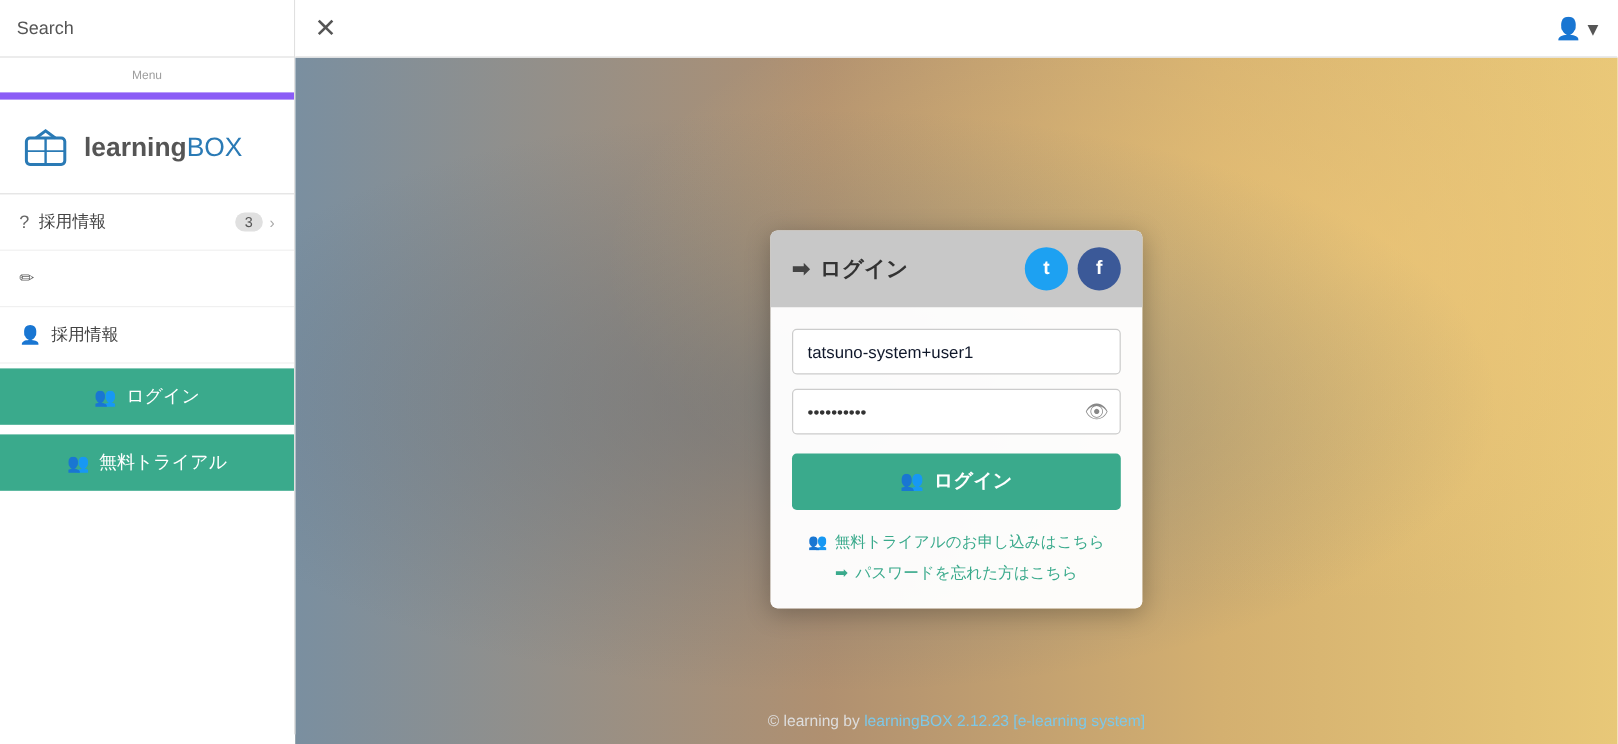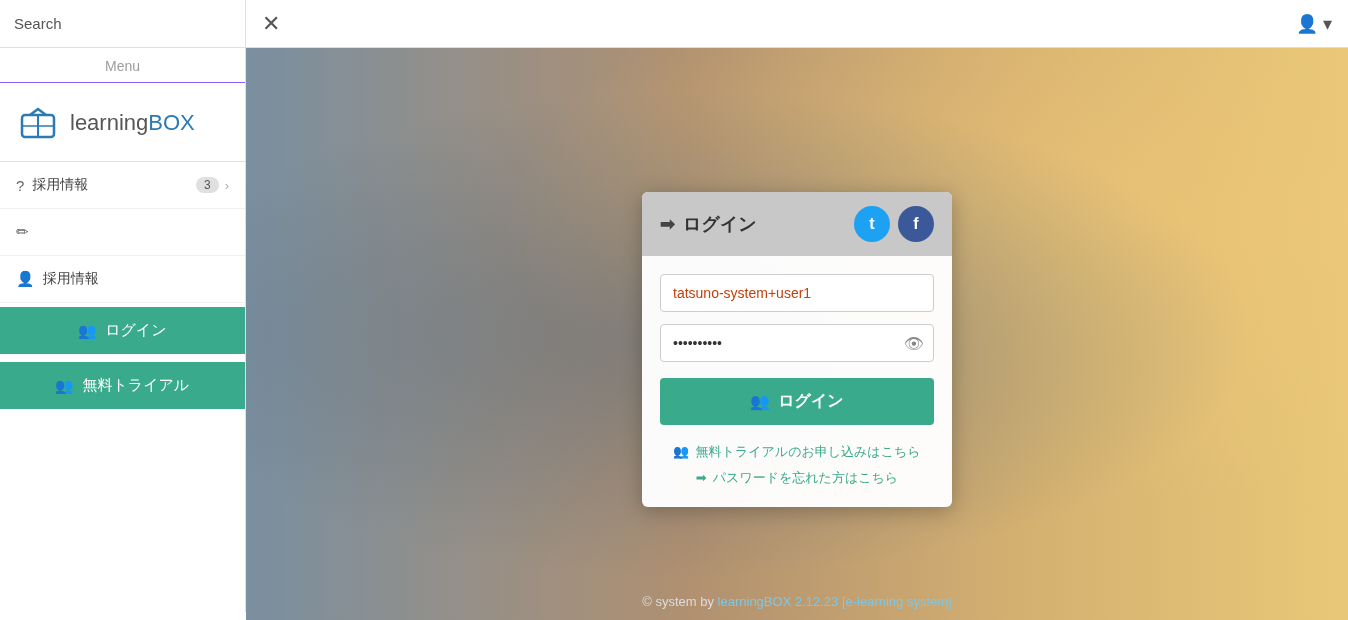--- a/index.html
+++ b/index.html
@@ -28,41 +28,41 @@
     }
 
     .sidebar-search-text {
       color: #555;
       font-size: 15px;
     }
 
     .sidebar-menu-label {
       text-align: center;
       color: #9e9e9e;
-      font-size: 14px;
+      font-size: 10px;
       padding: 10px 0 8px;
-      border-bottom: 1px solid #8b5cf6;
+      border-bottom: 6px solid #8b5cf6;
     }
 
     .sidebar-logo {
       display: flex;
       align-items: center;
       padding: 18px 16px 16px;
       border-bottom: 1px solid #e0e0e0;
     }
 
     .logo-icon {
       width: 44px;
       height: 44px;
       margin-right: 10px;
     }
 
     .logo-text-learning {
       font-size: 22px;
-      font-weight: 400;
+      font-weight: 700;
       color: #555;
     }
 
     .logo-text-box {
       font-size: 22px;
       font-weight: 400;
       color: #2a7ab5;
     }
 
     .sidebar-nav {
@@ -253,21 +253,21 @@
     }
 
     .login-input {
       width: 100%;
       padding: 10px 12px;
       border: 1px solid #ccc;
       border-radius: 4px;
       font-size: 14px;
       margin-bottom: 12px;
       outline: none;
-      color: #c2410c;
+      color: #0f172a;
     }
 
     .password-wrapper {
       position: relative;
       margin-bottom: 16px;
     }
 
     .password-wrapper input {
       width: 100%;
       padding: 10px 40px 10px 12px;
@@ -435,17 +435,17 @@
           <a class="login-link">
             <span>➡</span>
             <span>パスワードを忘れた方はこちら</span>
           </a>
         </div>
       </div>
     </div>
 
     <div class="footer-bar">
       <span class="footer-text">
-        <span>© system by </span><a class="footer-link">learningBOX 2.12.23 [e-learning system]</a>
+        <span>© learning by </span><a class="footer-link">learningBOX 2.12.23 [e-learning system]</a>
       </span>
     </div>
   </div>
 </div>
 
 </body></html>

